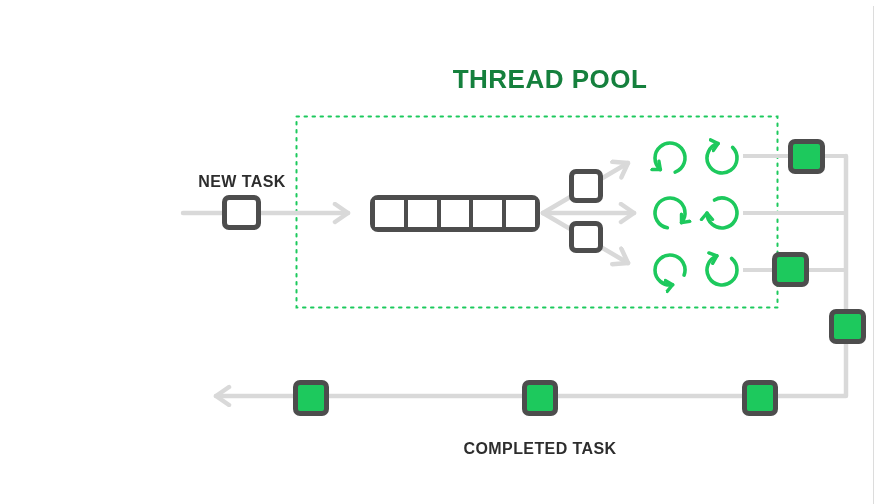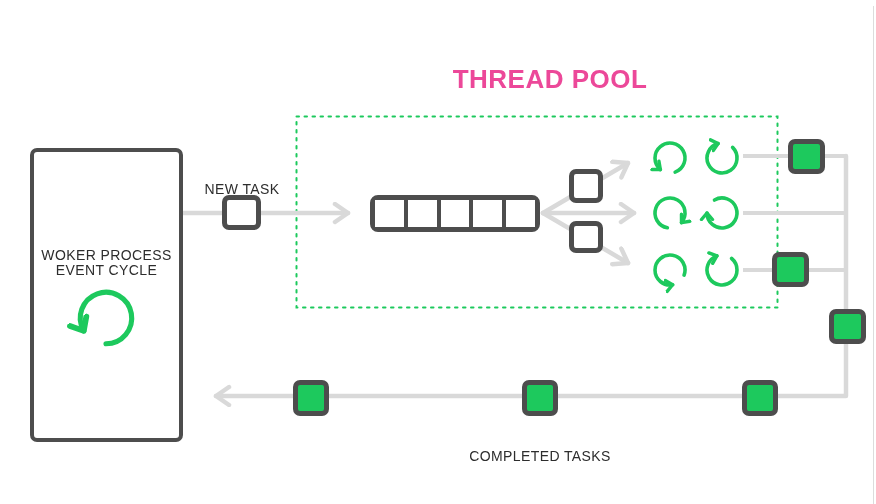--- a/index.html
+++ b/index.html
@@ -9,23 +9,23 @@
     --text:#2d2d2d;
     --bg:#ffffff;
   }
   *{box-sizing:border-box;margin:0;padding:0;}
   html,body{width:876px;height:504px;overflow:hidden;background:var(--bg);
     font-family:"Liberation Sans","DejaVu Sans",sans-serif;}
   .canvas{position:relative;width:876px;height:504px;background:var(--bg);}
   .abs{position:absolute;}
 
   .title{left:310px;top:64px;width:480px;text-align:center;
-    font-size:26px;font-weight:700;letter-spacing:.5px;color:#ec4899;}
+    font-size:26px;font-weight:700;letter-spacing:.5px;color:#15803d;}
 
-  .label{font-size:14px;font-weight:400;letter-spacing:.4px;color:var(--text);text-align:center;margin-top:8px;}
+  .label{font-size:16px;font-weight:700;letter-spacing:.4px;color:var(--text);text-align:center;}
 
   .worker-box{left:30px;top:148px;width:153px;height:294px;background:#fff;
     border:4px solid var(--dark);border-radius:7px;}
   .worker-label{left:0;right:0;top:88px;line-height:15px;}
 
   .sq-white{background:#fff;border:5px solid var(--dark);border-radius:7px;}
   .sq-green{background:var(--green);border:5px solid var(--dark);border-radius:7px;}
 
   .queue{left:370px;top:195px;width:170px;height:37px;background:#fff;
     border:5px solid var(--dark);border-radius:8px;display:flex;}
@@ -69,29 +69,20 @@
 
     <path class="stroke-thin" d="M743,156 H846"></path>
     <path class="stroke-thin" d="M743,213 H846"></path>
     <path class="stroke-thin" d="M743,270 H846"></path>
 
     <path class="stroke-line" d="M846,156 L846,396 L216,396" marker-end="url(#arrow-gray)"></path>
   </svg>
 
   <div class="abs title">THREAD POOL</div>
 
-  <div class="abs worker-box">
-    <div class="abs label worker-label">
-      <div>WOKER PROCESS</div>
-      <div>EVENT CYCLE</div>
-    </div>
-    <svg class="abs" style="left:36px;top:130px;transform:rotate(-150deg)" width="72" height="72" viewBox="0 0 42 42">
-      <path class="cycle-big" d="M13.5,8 A15,15 0 1 0 28.5,8" marker-end="url(#arrow-green)"></path>
-    </svg>
-  </div>
 
   <div class="abs label" style="left:192px;top:173px;width:100px">NEW TASK</div>
   <div class="abs sq-white" style="left:222px;top:195px;width:39px;height:35px"></div>
 
   <div class="abs queue">
       <div class="qcell"></div>
       <div class="qcell"></div>
       <div class="qcell"></div>
       <div class="qcell"></div>
       <div class="qcell"></div>
@@ -121,16 +112,16 @@
     <path class="cycle" d="M28.5,8 A15,15 0 1 1 13.5,8" marker-end="url(#arrow-green)"></path>
     </svg>
 
   <div class="abs sq-green" style="left:788px;top:139px;width:37px;height:35px"></div>
   <div class="abs sq-green" style="left:772px;top:252px;width:37px;height:35px"></div>
   <div class="abs sq-green" style="left:829px;top:309px;width:37px;height:35px"></div>
   <div class="abs sq-green" style="left:742px;top:380px;width:36px;height:36px"></div>
   <div class="abs sq-green" style="left:522px;top:380px;width:36px;height:36px"></div>
   <div class="abs sq-green" style="left:293px;top:380px;width:36px;height:36px"></div>
 
-  <div class="abs label" style="left:440px;top:440px;width:200px">COMPLETED TASKS</div>
+  <div class="abs label" style="left:440px;top:440px;width:200px">COMPLETED TASK</div>
 
   <div class="abs page-edge"></div>
 </div>
 
 </body></html>

